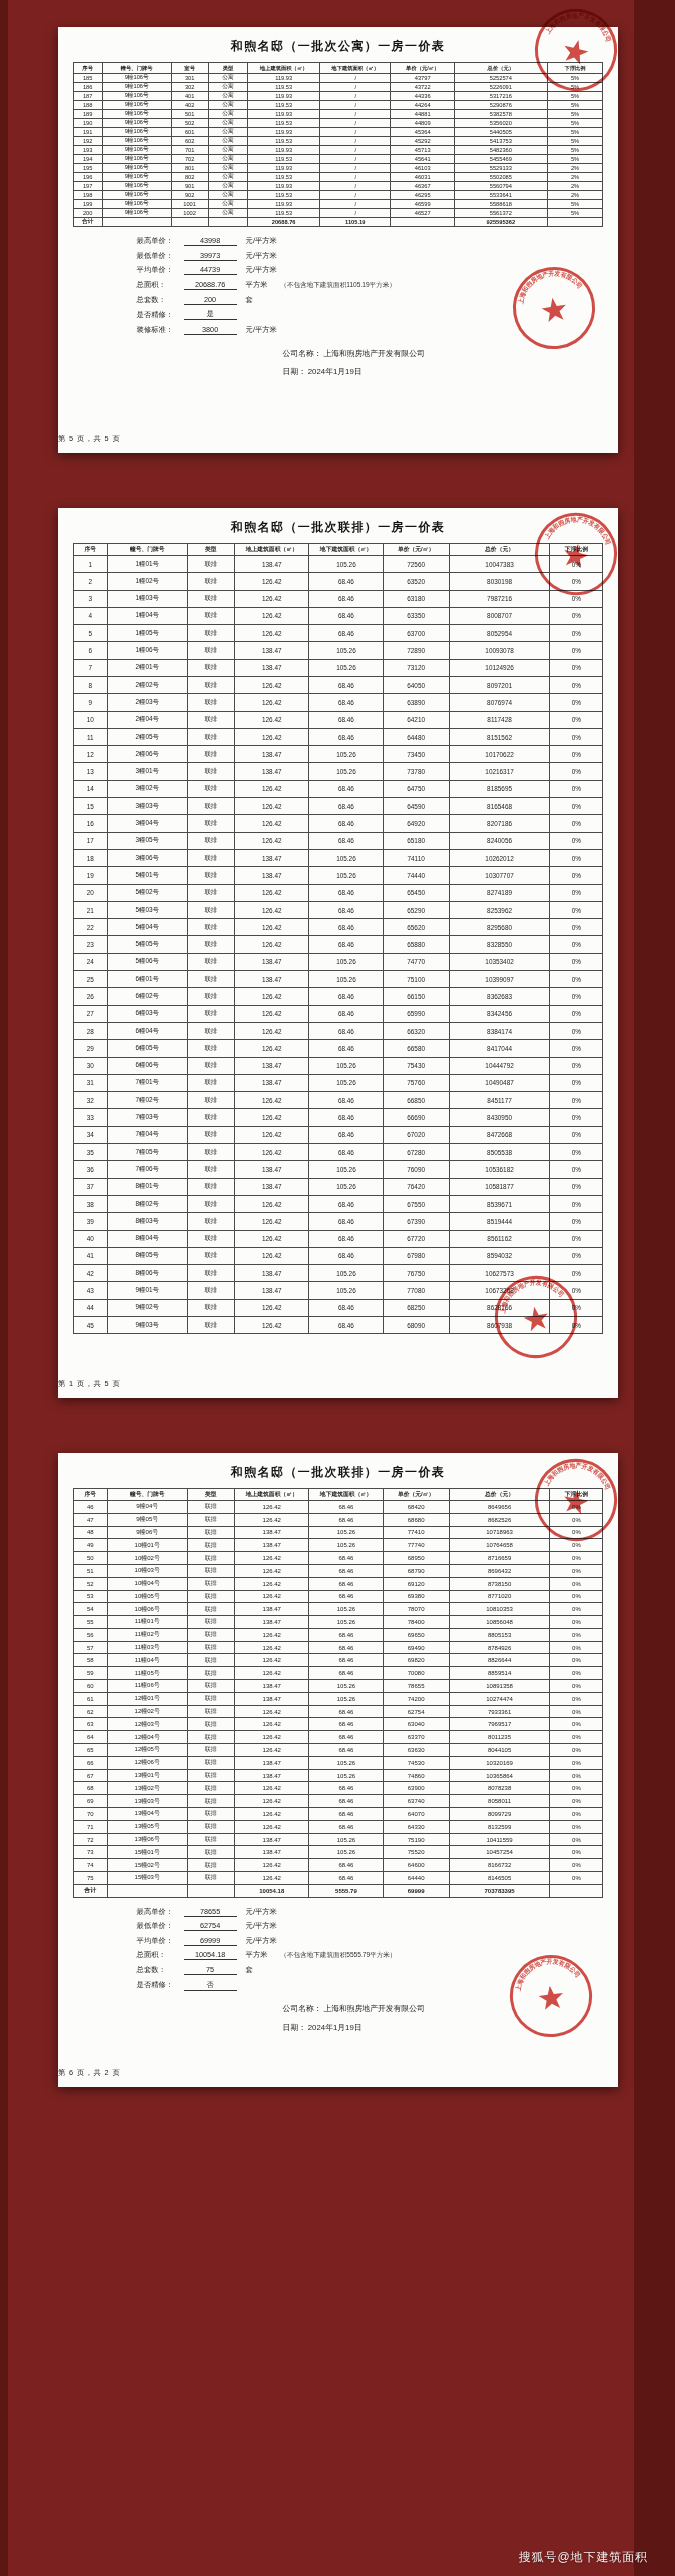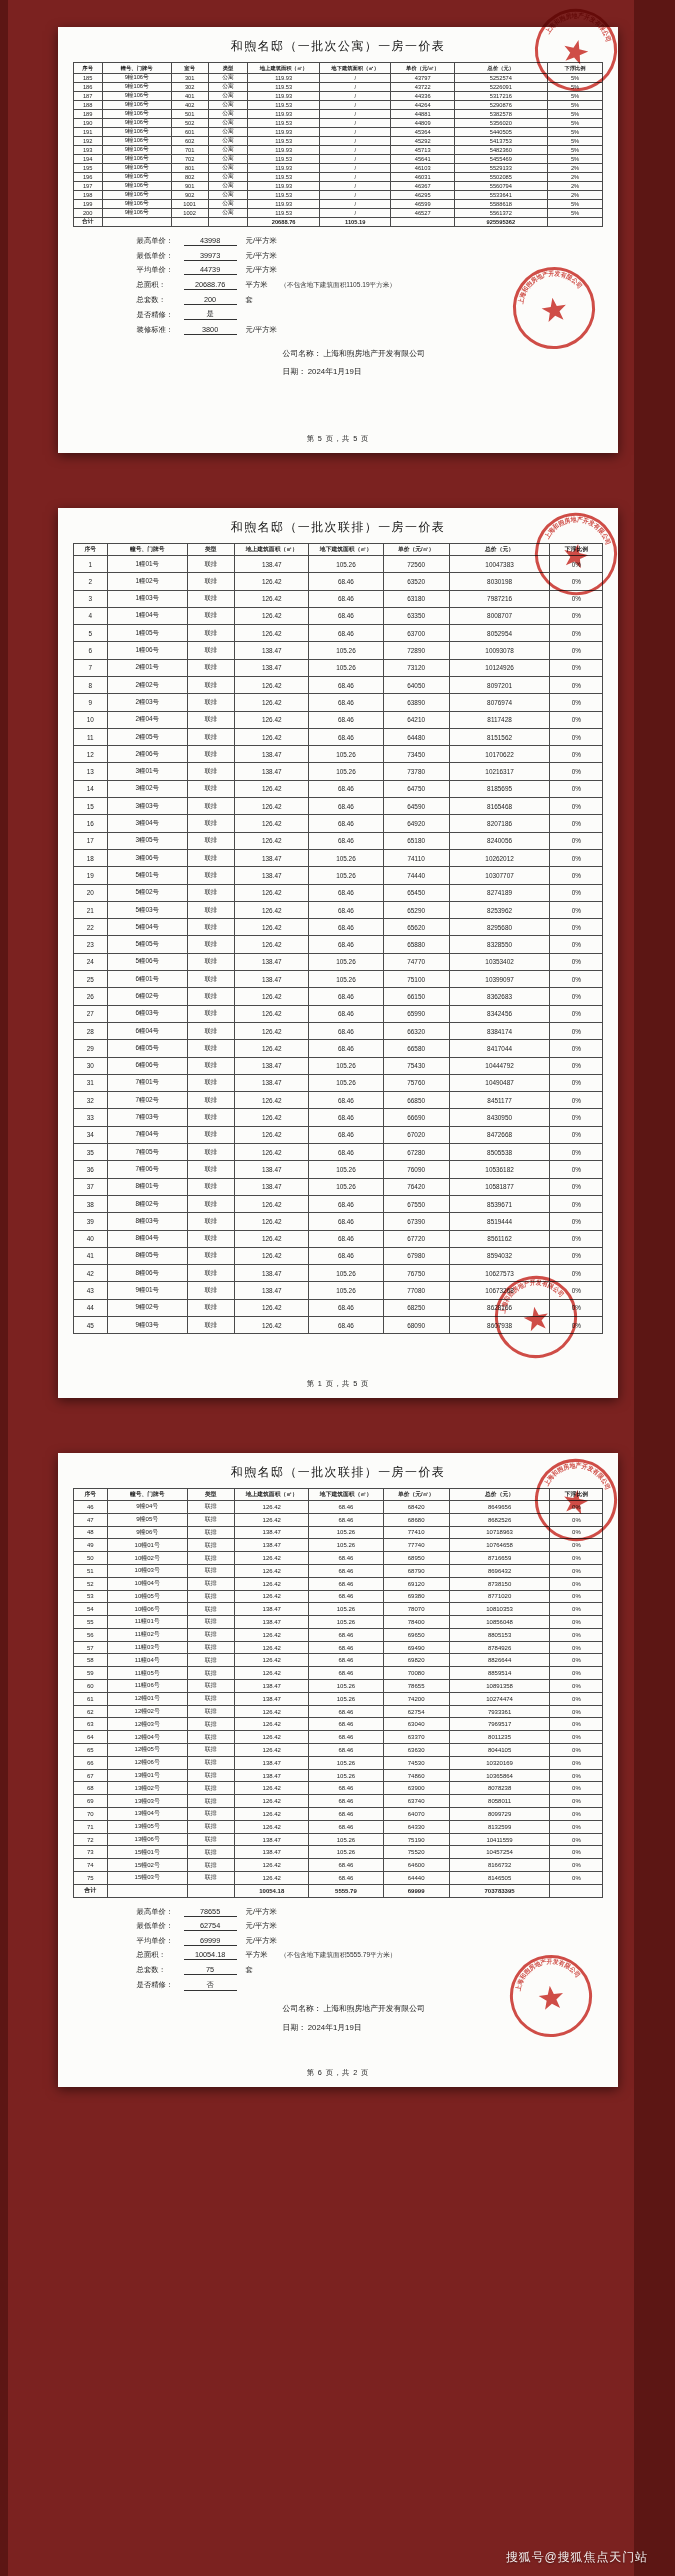--- a/index.html
+++ b/index.html
@@ -10,21 +10,21 @@
     background:linear-gradient(90deg,#5c1614 0,#5c1614 8.2px,#7b2220 8.2px,#7b2220 634px,#5c1614 634px,#5c1614 675px);
   }
   .page{
     position:absolute;left:58px;width:560px;background:#fcfcfa;
     box-shadow:0 2.7px 11px rgba(0,0,0,.55);
     padding:9px 14.6px;
   }
   .page1{top:27px;height:426px}
   .page2{top:508px;height:890px}
   .page3{top:1453px;height:634px}
-  .doc-title{text-align:center;font-weight:normal;font-size:12px;color:#151515;letter-spacing:1.4px;margin:1.8px 0 7.3px}
+  .doc-title{text-align:center;font-weight:bold;font-size:12px;color:#151515;letter-spacing:1.4px;margin:1.8px 0 7.3px}
   table{width:100%;border-collapse:collapse;table-layout:fixed}
   th,td{border:0.5px solid #4a4a4a;text-align:center;color:#222;overflow:hidden;white-space:nowrap}
   th{font-weight:bold;line-height:1.25;padding:1.8px 0;background:#fcfcfa}
   .t-apartment th{font-size:5.3px}
   .t-apartment td{font-size:5.7px;height:9px}
   .t-town2 th,.t-town3 th{font-size:5.8px}
   .t-town2 td{font-size:6.4px;height:17.3px}
   .t-town3 td{font-size:6px;height:12.8px}
   .t-apartment th:nth-child(1){width:5.5%}
   .t-apartment th:nth-child(2){width:13%}
@@ -46,21 +46,21 @@
   tr.totals td{font-weight:bold}
   .sum-block{margin:9px 0 0 64px}
   .sum-row{display:flex;align-items:center;font-size:7.3px;color:#1d1d1d;margin-bottom:4.6px}
   .sum-label{display:inline-block;min-width:47px}
   .sum-value{display:inline-block;min-width:53px;text-align:center;border-bottom:0.5px solid #333;padding:0 3.7px}
   .sum-unit{margin-left:9px}
   .sum-note{margin-left:12.8px;font-size:6.6px;color:#333}
   .sig-block{margin:12.8px 0 0 210px;font-size:7.8px;color:#1d1d1d}
   .sig-row{margin-bottom:7.3px}
   .sig-row span{margin-right:1.8px}
-  .page-footer{position:absolute;bottom:9px;left:0;right:0;text-align:center;font-size:7.3px;color:#222;letter-spacing:0.9px}
+  .page-footer{position:absolute;bottom:9px;left:0;right:0;font-size:7.3px;color:#222;letter-spacing:0.9px}
   .stamp{position:absolute;width:86px;height:86px;opacity:.82;mix-blend-mode:multiply;pointer-events:none}
   .stamp svg{width:100%;height:100%}
   .watermark{position:absolute;top:2549px;right:27px;font-size:12px;color:rgba(255,255,255,.92);letter-spacing:0.9px;text-shadow:0 0.9px 1.8px rgba(0,0,0,.4)}
 </style>
 </head>
 <body>
 
 <div class="page page1">
   <div class="doc-title">和煦名邸（一批次公寓）一房一价表</div>
   <table class="t-apartment">
@@ -1225,14 +1225,14 @@
       <path class="arc-path" id="seal-arc-6" d="M15,40 A36,36 0 0 1 85,40" fill="none"></path>
     </defs>
     <circle cx="50" cy="50" r="46" fill="none" stroke="#c8271f" stroke-width="3.5"></circle>
     <path d="M50,38 L53.53,48.15 L64.27,48.36 L55.71,54.85 L58.82,65.13 L50,59 L41.18,65.13 L44.29,54.85 L35.73,48.36 L46.47,48.15 Z" fill="#c8271f"></path>
     <text font-size="7.5" fill="#c8271f" font-weight="bold">
       <textPath class="ring-textpath" href="#seal-arc-6" startOffset="0" textLength="88" lengthAdjust="spacingAndGlyphs">上海和煦房地产开发有限公司</textPath>
     </text>
   </svg>
 </div>
 
-<div class="watermark">搜狐号@搜狐焦点天门站</div>
+<div class="watermark">搜狐号@地下建筑面积</div>
 
 
 </body></html>

